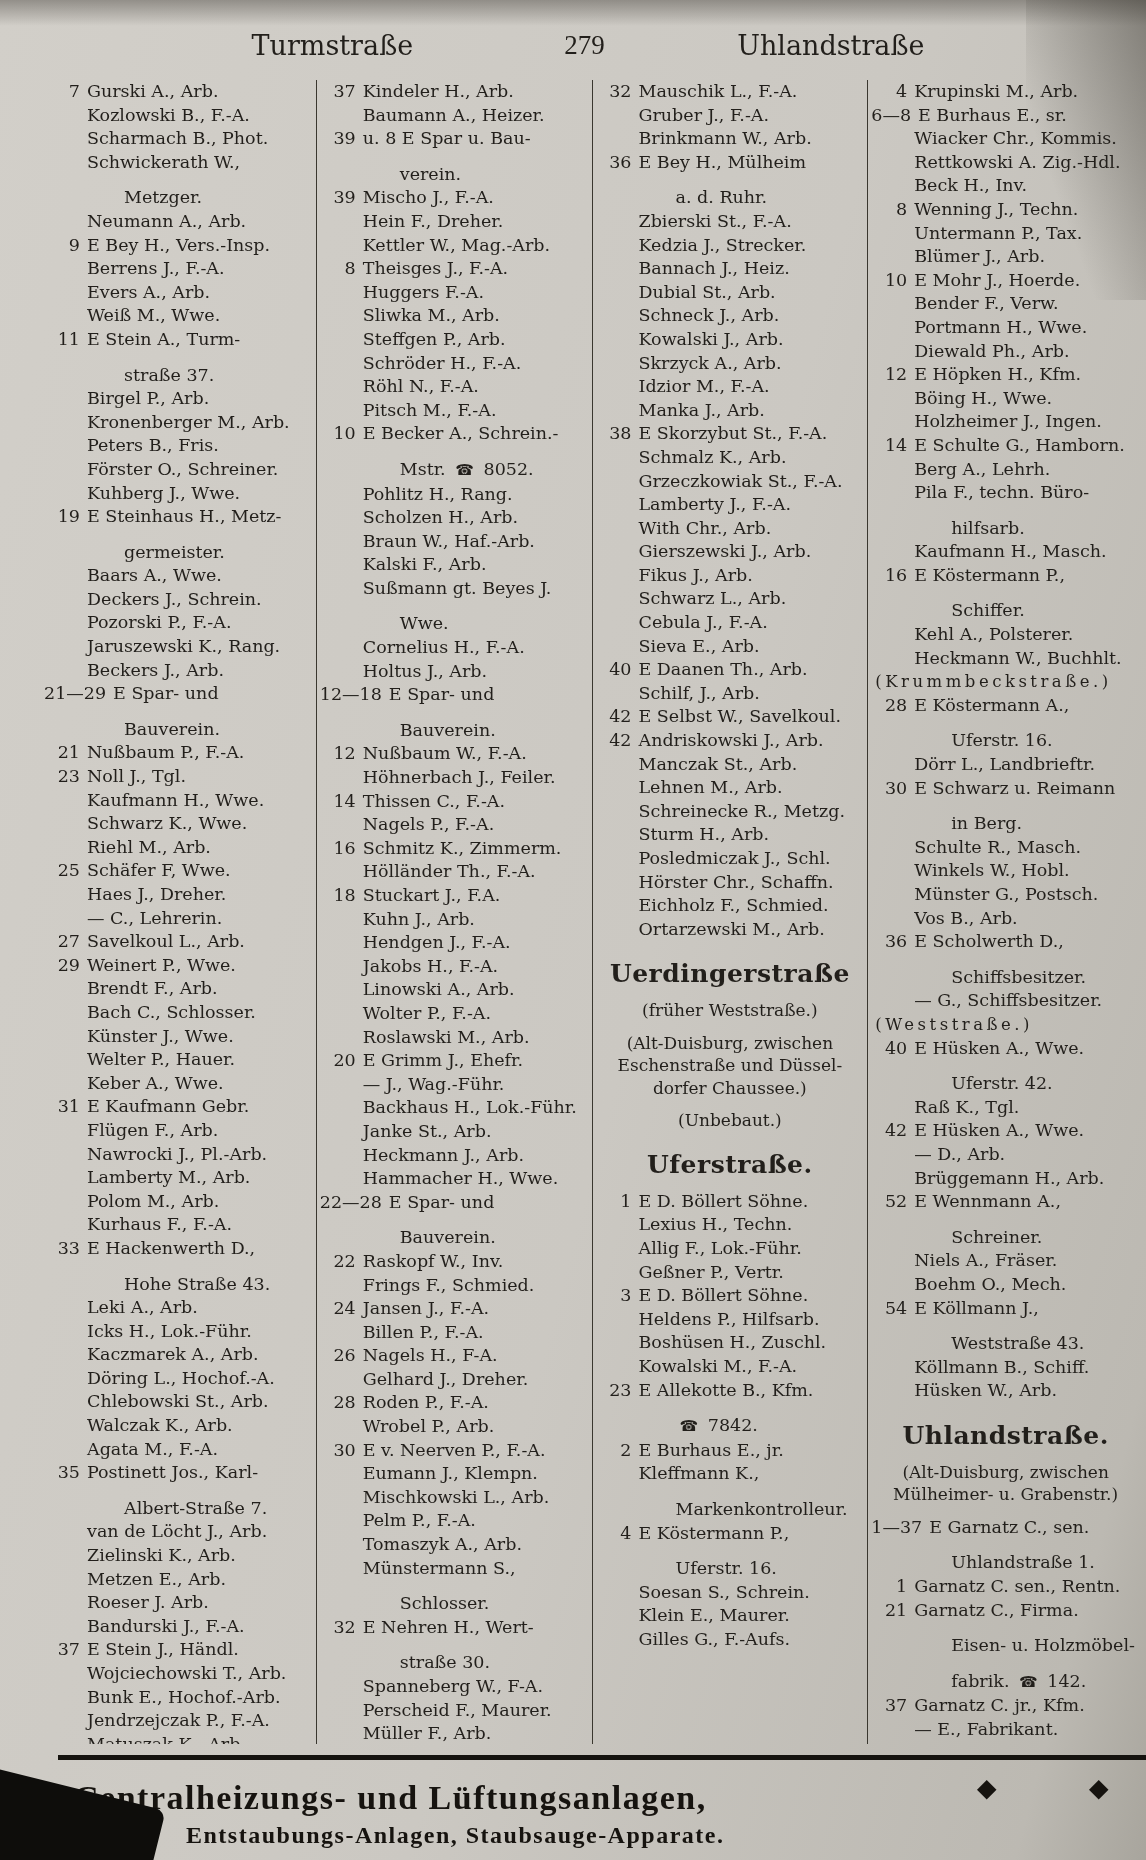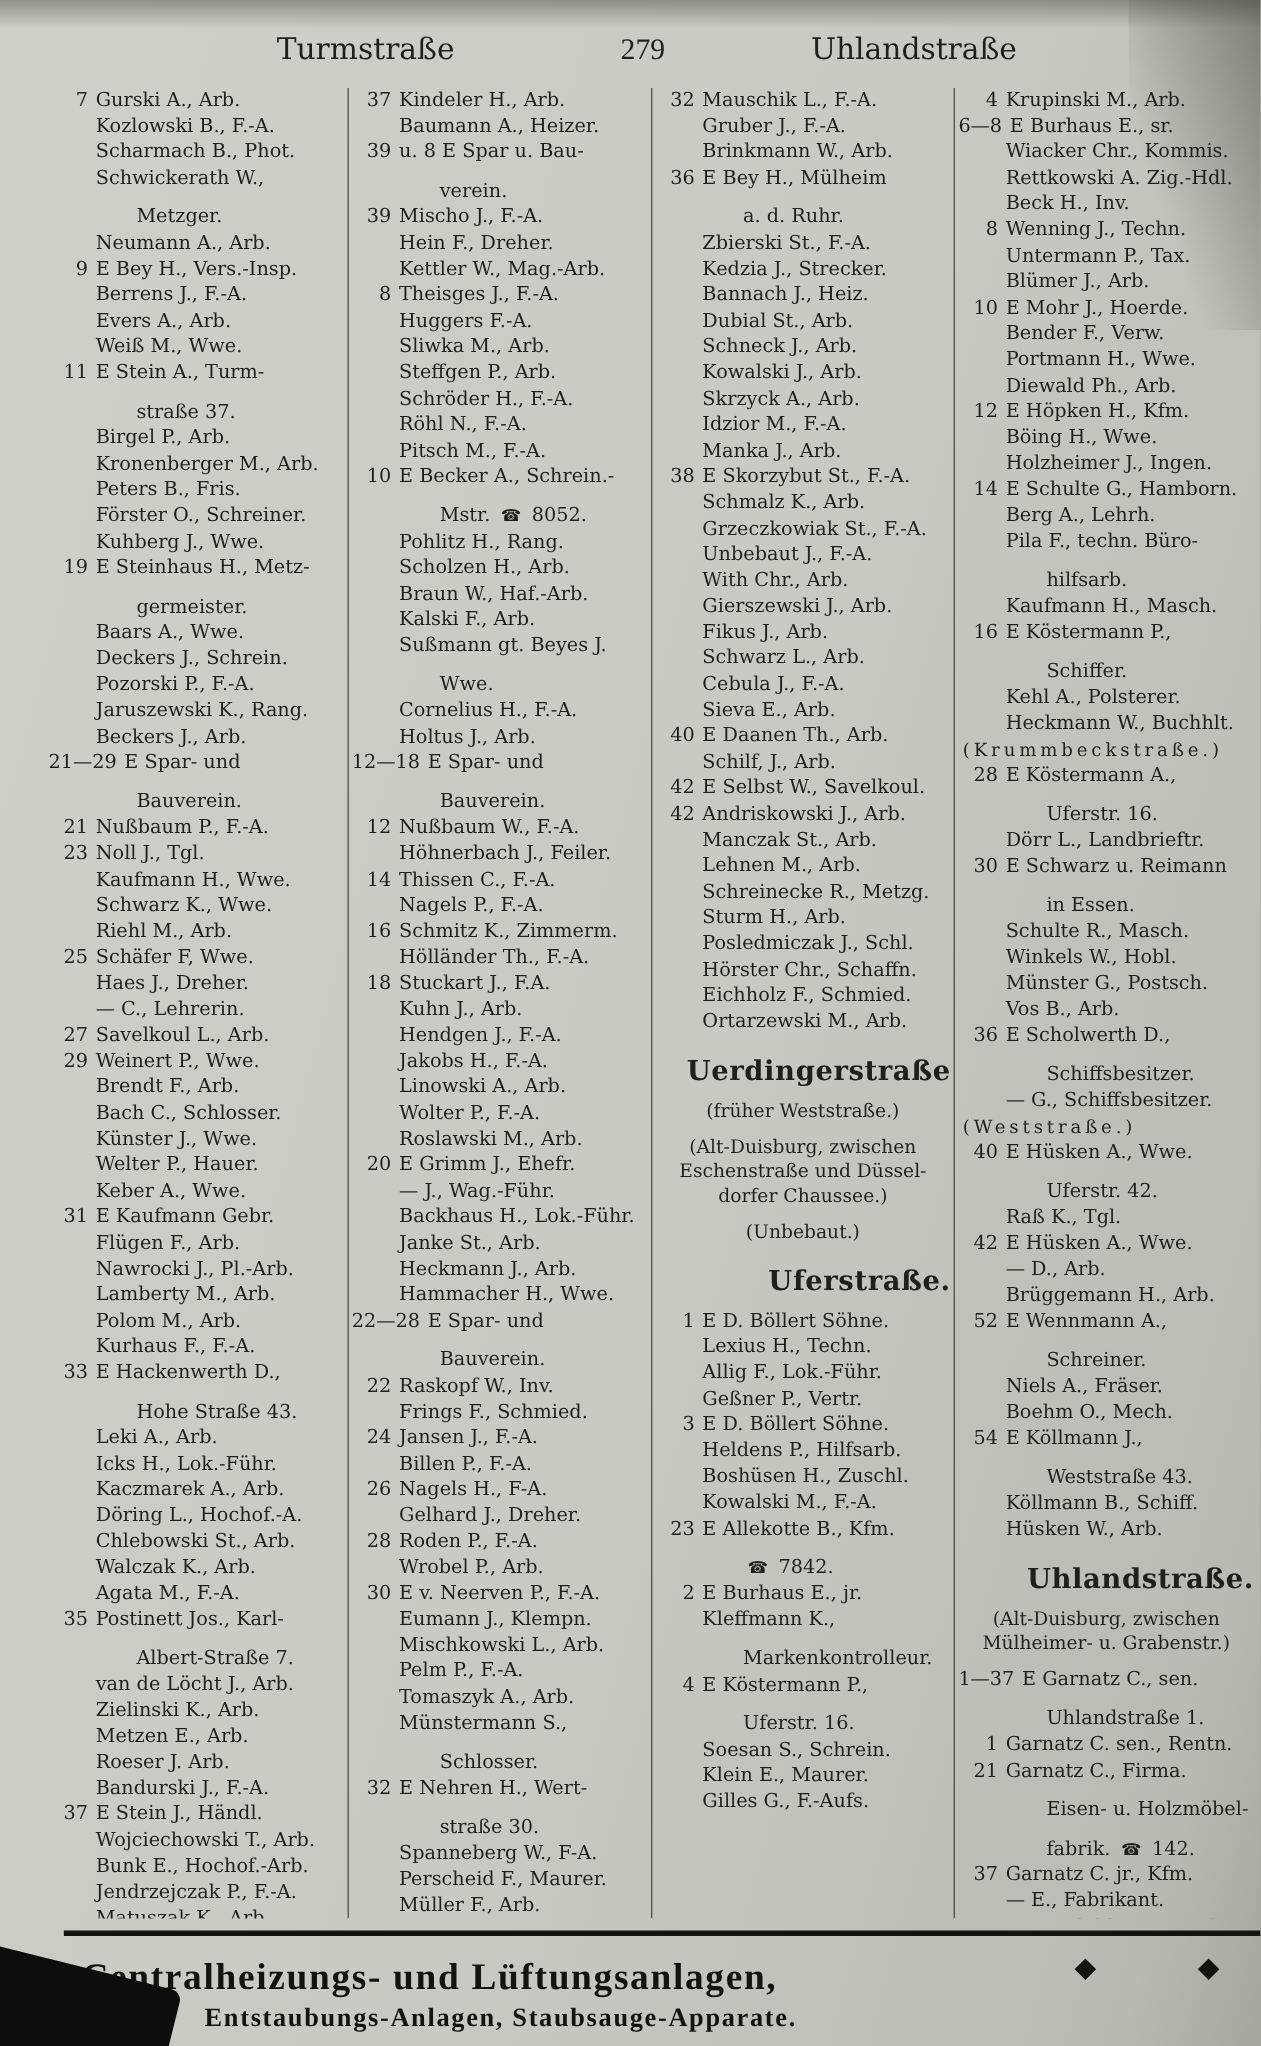--- a/index.html
+++ b/index.html
@@ -21,21 +21,21 @@
   .gw-right{left:72.5%;}
 
   .cols{position:absolute;top:80px;left:44px;right:6px;bottom:116px;display:flex;overflow:hidden;}
   .col{flex:1 1 0;min-width:0;overflow:hidden;}
   .vsep{width:1px;background:#3a372f;margin:0 3px;flex:none;}
 
   .row{display:flex;font-size:17.5px;line-height:23.6px;white-space:nowrap;}
   .num{flex:none;min-width:36px;text-align:right;padding-right:7px;}
   .txt{flex:none;}
   .cont{font-size:17.5px;line-height:23.6px;padding-left:80px;white-space:nowrap;margin-top:12px;}
-  .street{font-weight:bold;font-size:25px;line-height:30px;text-align:right;
+  .street{font-weight:bold;font-size:25px;line-height:30px;text-align:center;
     margin:18px 0 10px;letter-spacing:.5px;}
   .note{text-align:center;font-size:17px;line-height:22.5px;margin:4px 0 10px;}
   .spacednote{font-size:16.5px;line-height:23.6px;letter-spacing:3.5px;padding-left:4px;white-space:nowrap;}
   .tel{font-size:15px;padding:0 4px;}
 
   .botrule{position:absolute;left:58px;right:0;bottom:100px;height:5px;background:#15130f;}
   .ad{position:absolute;left:0;right:0;bottom:0;height:98px;
     font-family:"Liberation Serif",serif;font-weight:bold;color:#16130f;}
   .ad1{position:absolute;top:17px;left:74px;font-size:34px;letter-spacing:1.5px;white-space:nowrap;}
   .ad2{position:absolute;top:60px;left:186px;font-size:24px;letter-spacing:1.5px;white-space:nowrap;}
@@ -638,21 +638,21 @@
         <div class="row">
           <span class="num"></span>
           <span class="txt">Schmalz K., Arb.</span>
         </div>
         <div class="row">
           <span class="num"></span>
           <span class="txt">Grzeczkowiak St., F.-A.</span>
         </div>
         <div class="row">
           <span class="num"></span>
-          <span class="txt">Unbebaut J., F.-A.</span>
+          <span class="txt">Lamberty J., F.-A.</span>
         </div>
         <div class="row">
           <span class="num"></span>
           <span class="txt">With Chr., Arb.</span>
         </div>
         <div class="row">
           <span class="num"></span>
           <span class="txt">Gierszewski J., Arb.</span>
         </div>
         <div class="row">
@@ -895,21 +895,21 @@
         </div>
         <div class="cont">Uferstr. 16.</div>
         <div class="row">
           <span class="num"></span>
           <span class="txt">Dörr L., Landbrieftr.</span>
         </div>
         <div class="row">
           <span class="num">30</span>
           <span class="txt">E Schwarz u. Reimann</span>
         </div>
-        <div class="cont">in Essen.</div>
+        <div class="cont">in Berg.</div>
         <div class="row">
           <span class="num"></span>
           <span class="txt">Schulte R., Masch.</span>
         </div>
         <div class="row">
           <span class="num"></span>
           <span class="txt">Winkels W., Hobl.</span>
         </div>
         <div class="row">
           <span class="num"></span>

